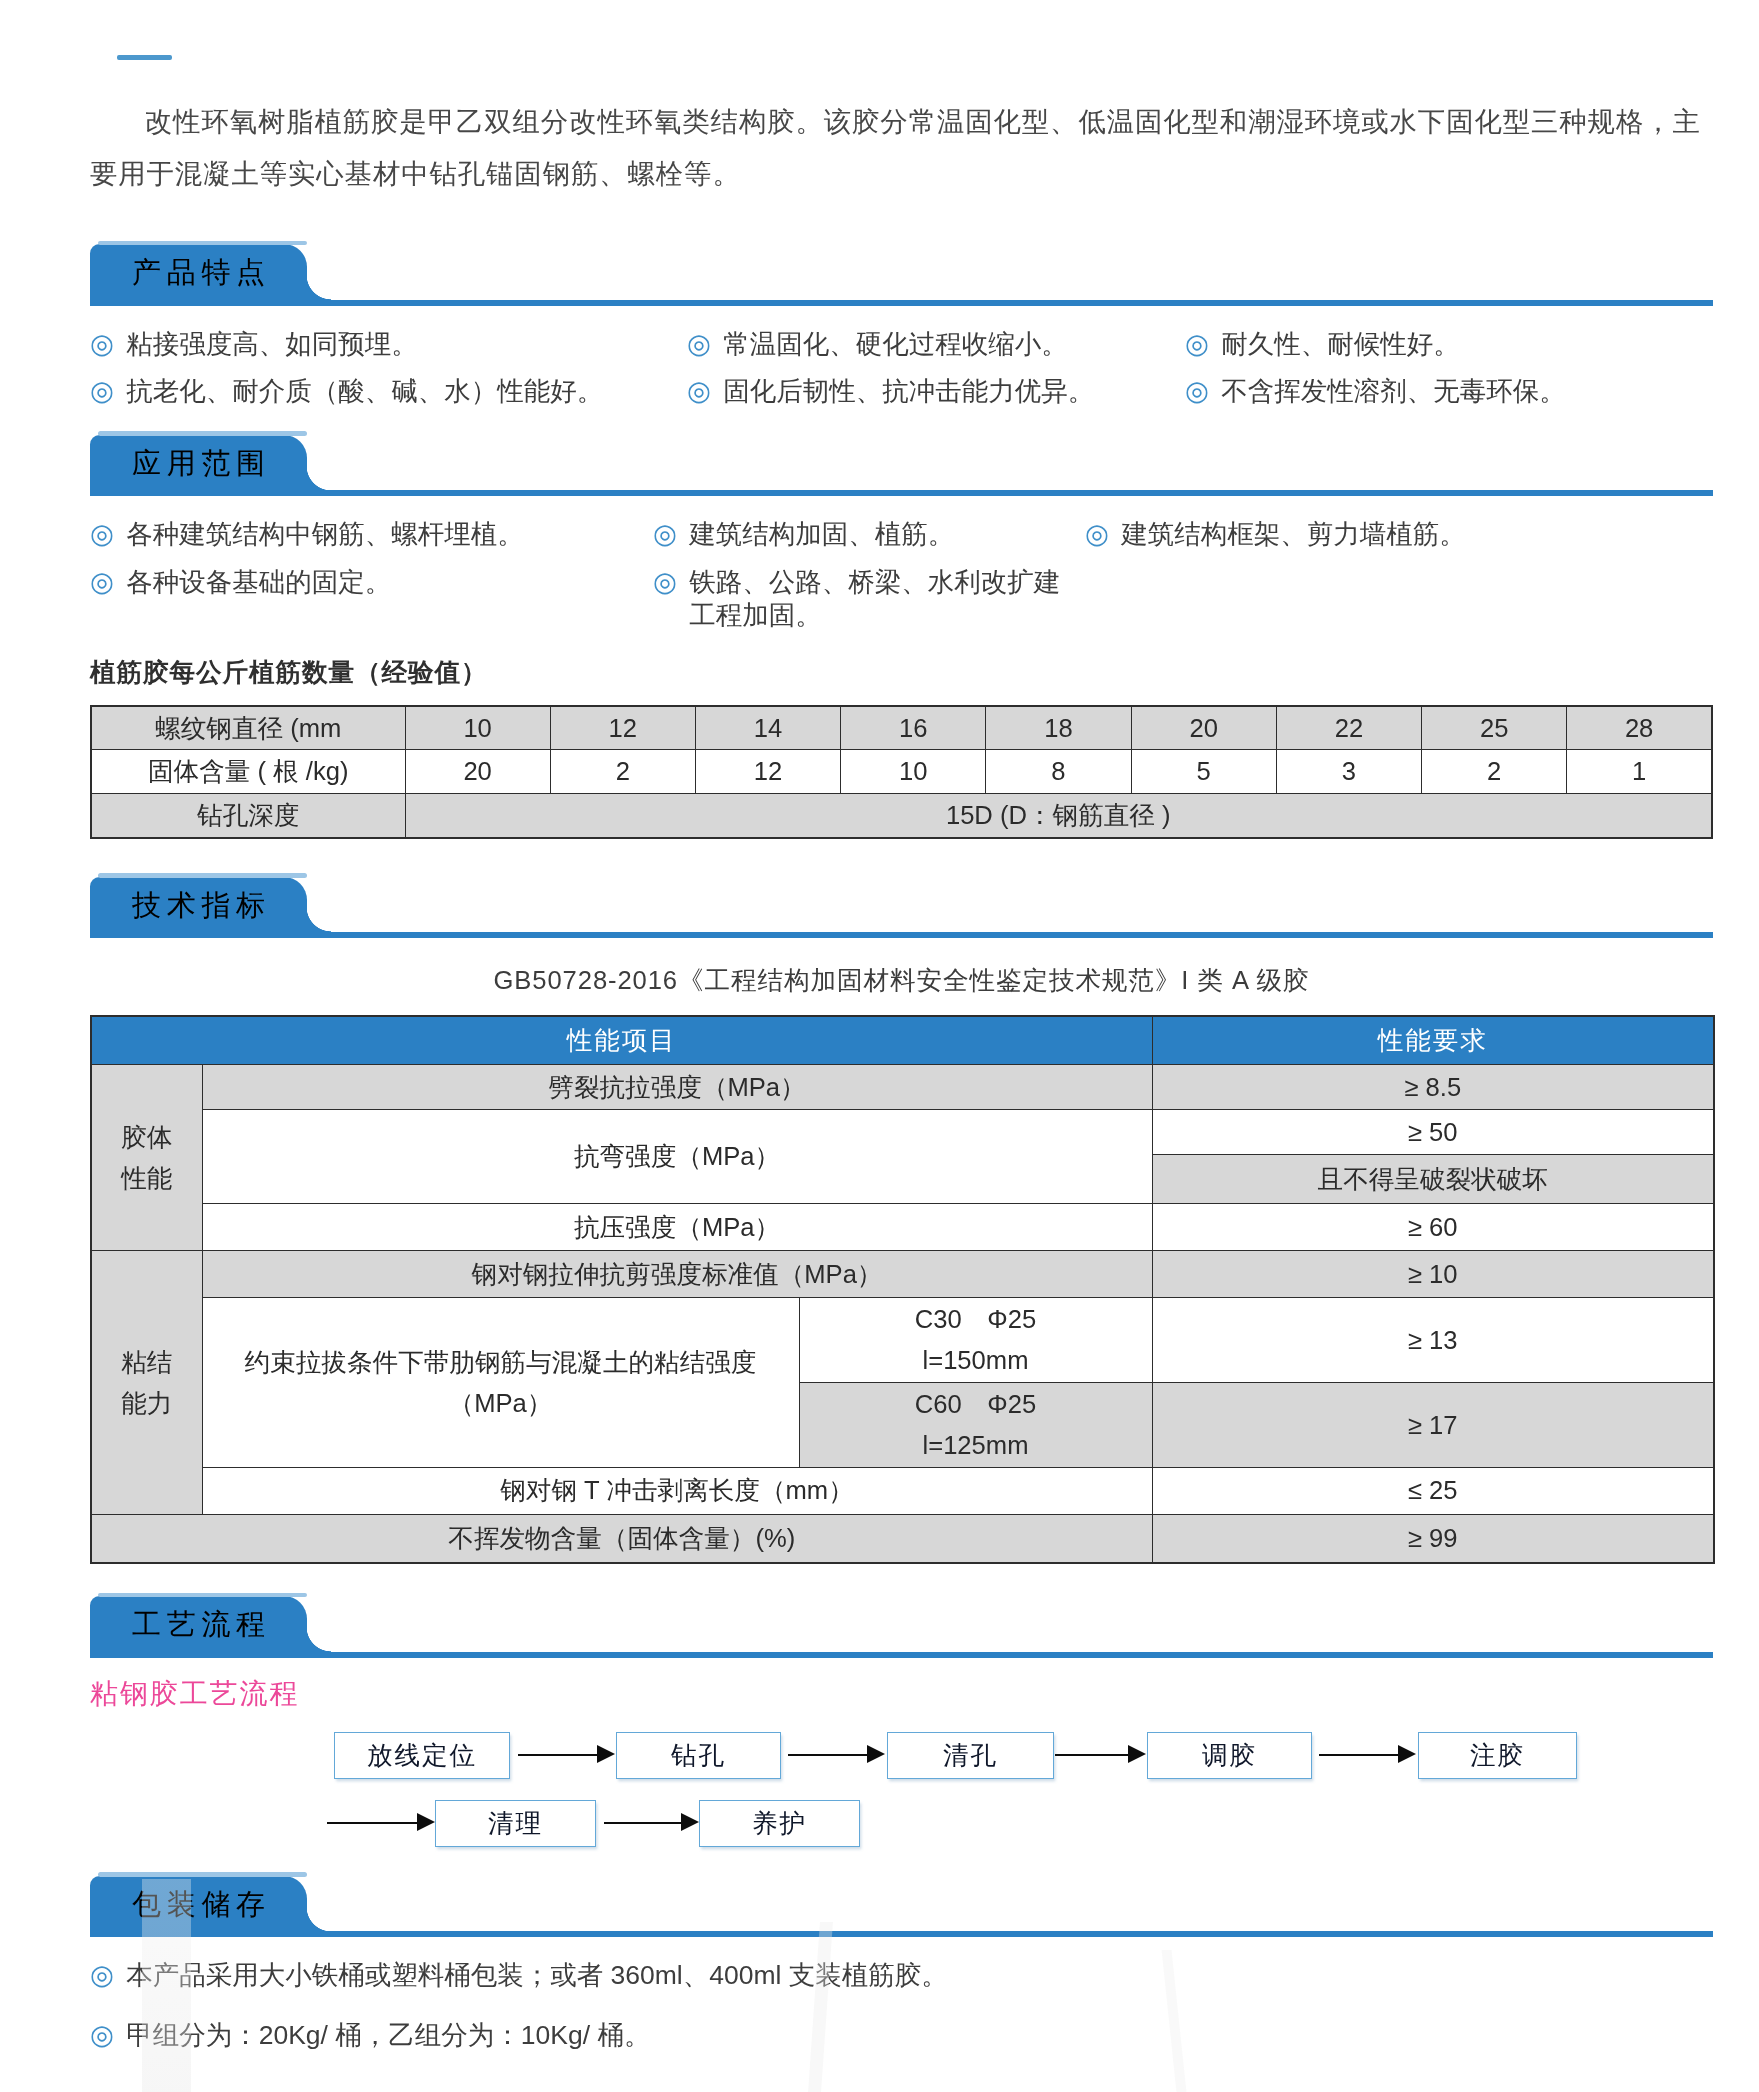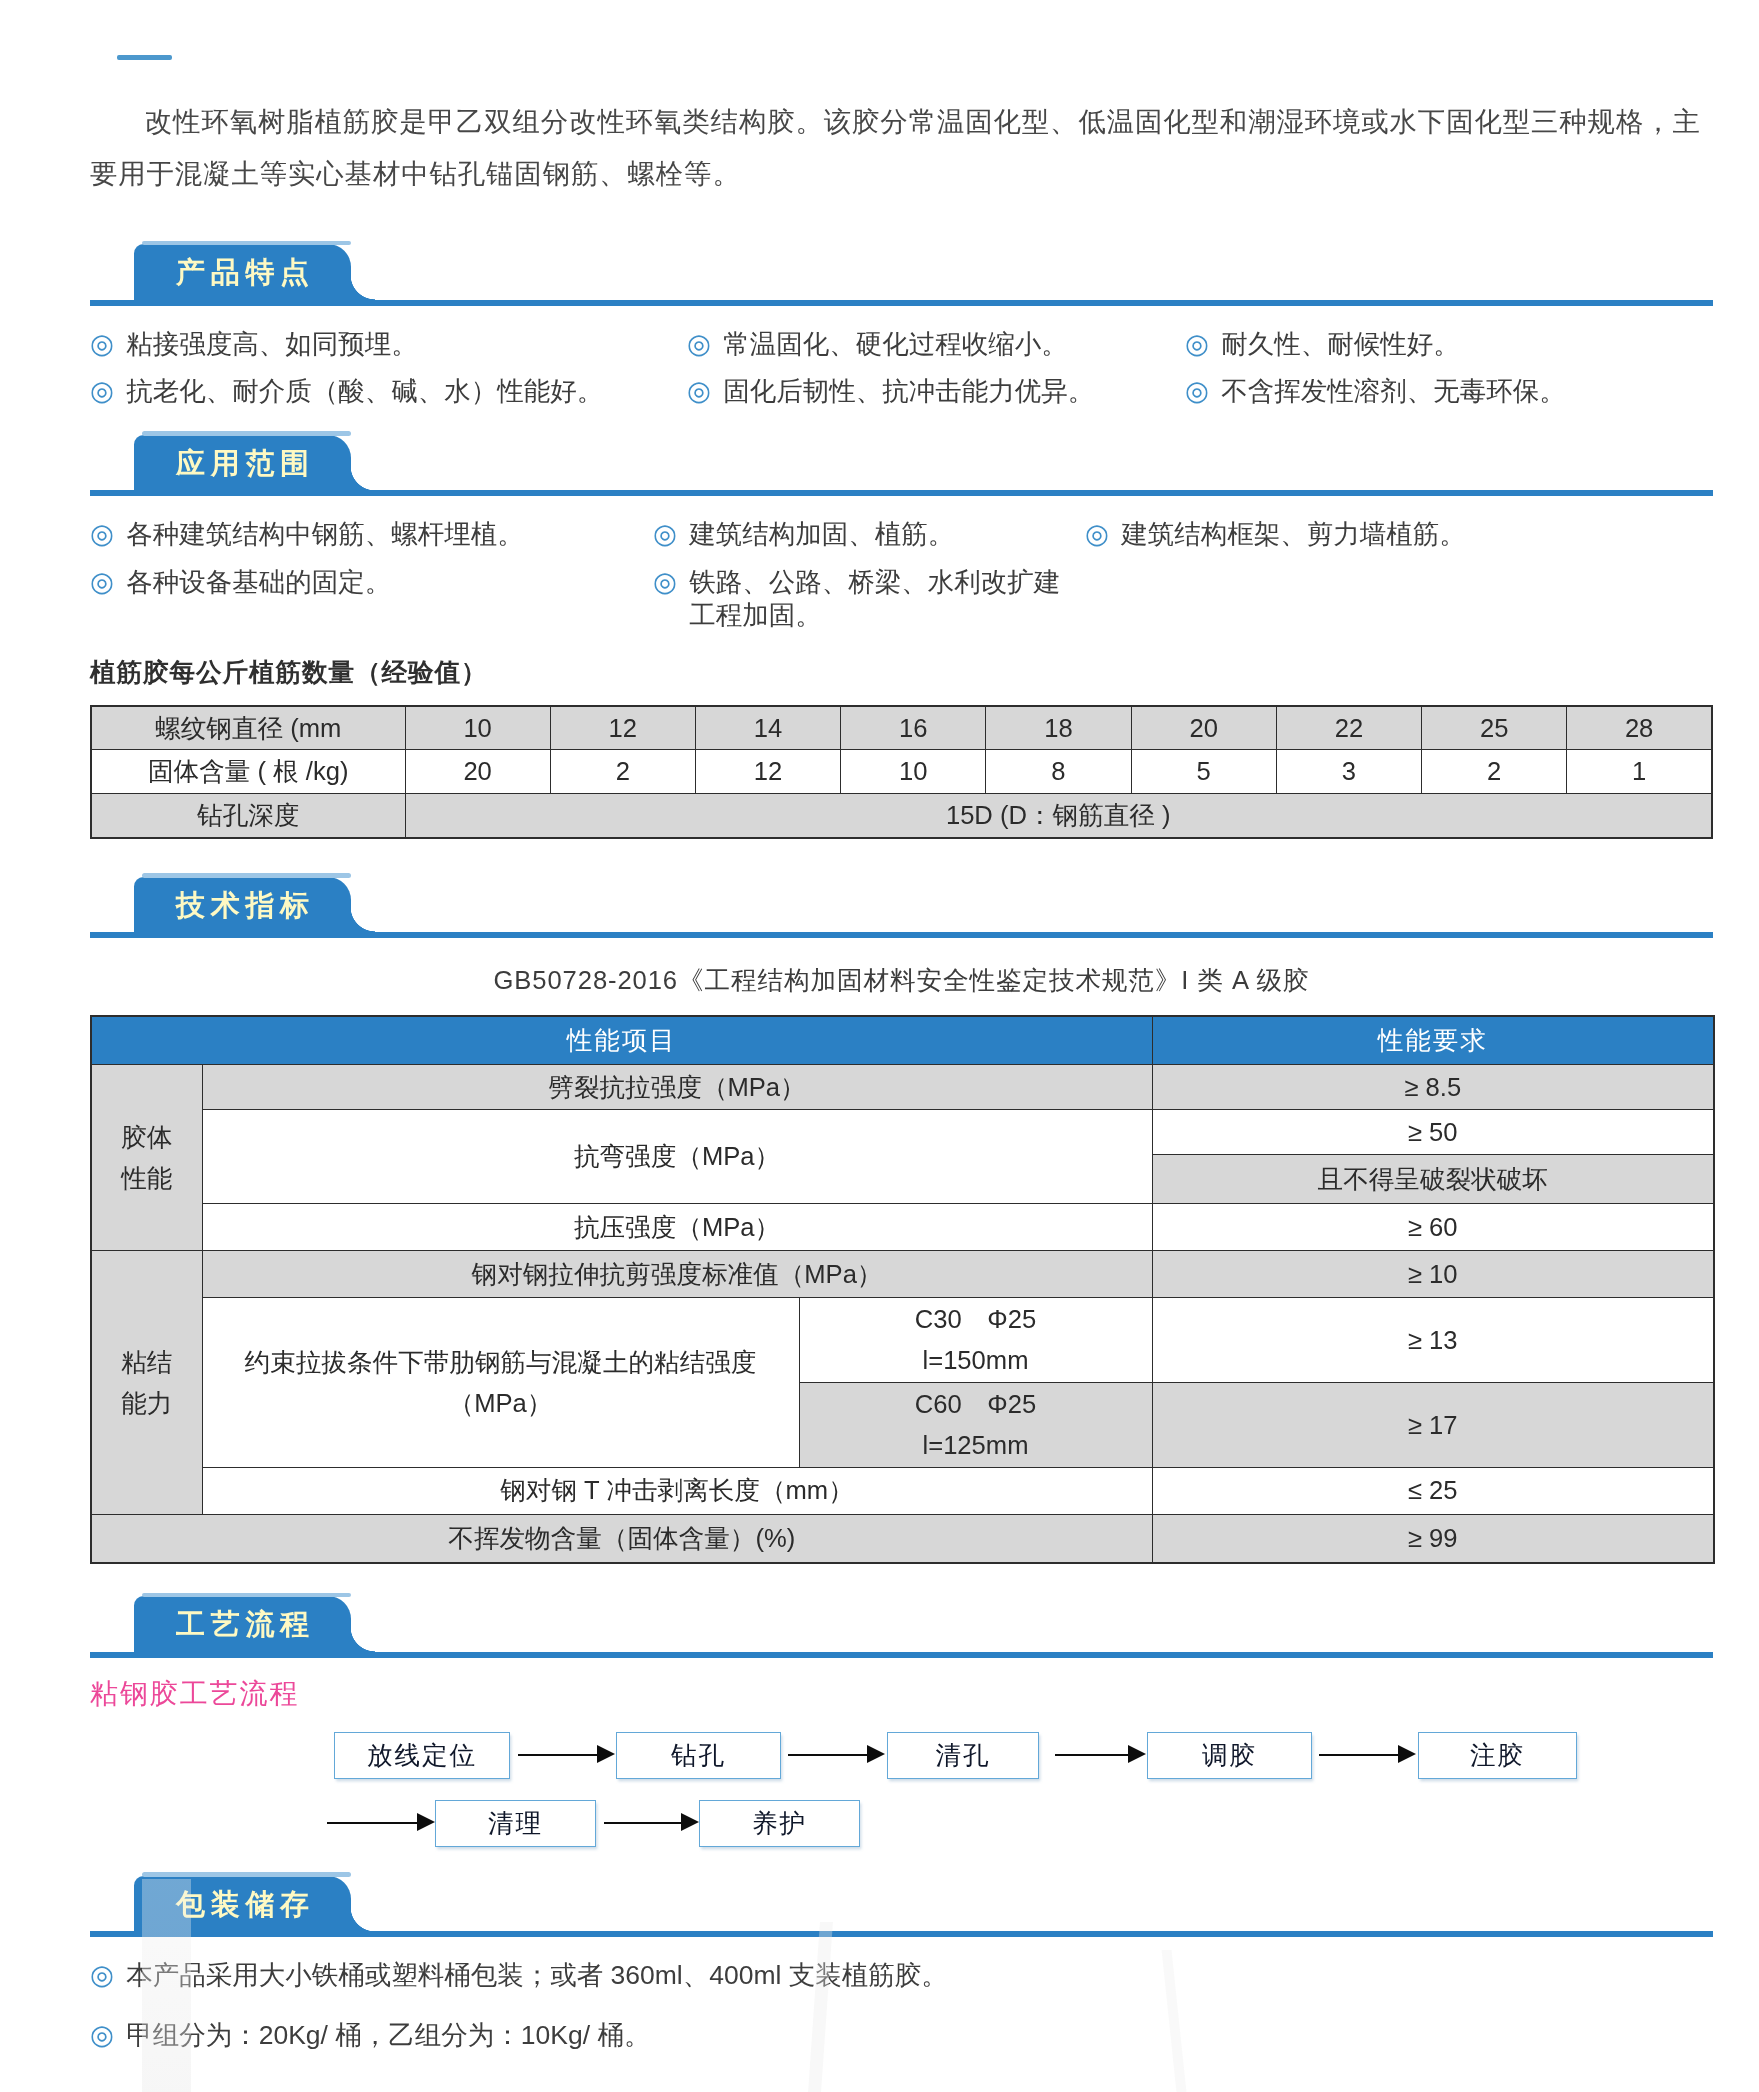--- a/index.html
+++ b/index.html
@@ -23,23 +23,23 @@
   
   .title{margin:0 0 0 26.5px;font-size:44px;font-weight:bold;color:var(--blue-title);letter-spacing:2.8px;}
   .title-dash{margin:28px 0 0 26.5px;width:55px;height:5.7px;background:#4c98cd;border-radius:1.9px;}
 
   
   .intro{margin:36px 0 0 0;font-size:27.4px;line-height:1.9;color:#474747;text-indent:2em;letter-spacing:0.9px;}
 
   
   .section-head{border-bottom:6.6px solid var(--blue);line-height:0;}
   .badge{
-    position:relative;display:inline-block;background:var(--blue);color:#fef9c3;
-    font-size:29px;font-weight:bold;letter-spacing:5.7px;line-height:1;
-    padding:14px 36px 12.3px 42px;border-radius:9.5px 23px 0 0;margin-left:44px;
+    position:relative;display:inline-block;background:var(--blue);color:#000000;
+    font-size:29px;font-weight:normal;letter-spacing:5.7px;line-height:1;
+    padding:14px 36px 12.3px 42px;border-radius:9.5px 23px 0 0;
   }
   .badge::before{content:"";position:absolute;top:-3.8px;left:7.6px;right:0;height:4.7px;background:var(--blue-light);border-radius:3.8px;}
   .badge::after{
     content:"";position:absolute;left:100%;bottom:0;width:24.6px;height:24.6px;
     background:radial-gradient(circle at 100% 0%, rgba(0,0,0,0) 24px, var(--blue) 24.6px);
   }
   .mt-features{margin-top:44px;}
   .mt-apps{margin-top:26.5px;}
   .mt-tech{margin-top:38px;}
   .mt-process{margin-top:32px;}
@@ -285,21 +285,21 @@
     <div class="badge">
       <span>工艺流程</span>
     </div>
   </div>
   <p class="process-sub">粘钢胶工艺流程</p>
   <div class="flow">
     <div class="fbox" style="top:15px;left:244px;width:176px;">放线定位</div>
     <div class="farrow" style="top:37px;left:428px;width:79px;"></div>
     <div class="fbox" style="top:15px;left:526px;width:165px;">钻孔</div>
     <div class="farrow" style="top:37px;left:698px;width:79px;"></div>
-    <div class="fbox" style="top:15px;left:797px;width:152px;">清孔</div>
+    <div class="fbox" style="top:15px;left:797px;width:167px;">清孔</div>
     <div class="farrow" style="top:37px;left:965px;width:73px;"></div>
     <div class="fbox" style="top:15px;left:1057px;width:165px;">调胶</div>
     <div class="farrow" style="top:37px;left:1229px;width:79px;"></div>
     <div class="fbox" style="top:15px;left:1328px;width:159px;">注胶</div>
 
     <div class="farrow" style="top:105px;left:237px;width:90px;"></div>
     <div class="fbox" style="top:83px;left:345px;width:161px;">清理</div>
     <div class="farrow" style="top:105px;left:514px;width:77px;"></div>
     <div class="fbox" style="top:83px;left:609px;width:161px;">养护</div>
   </div>

